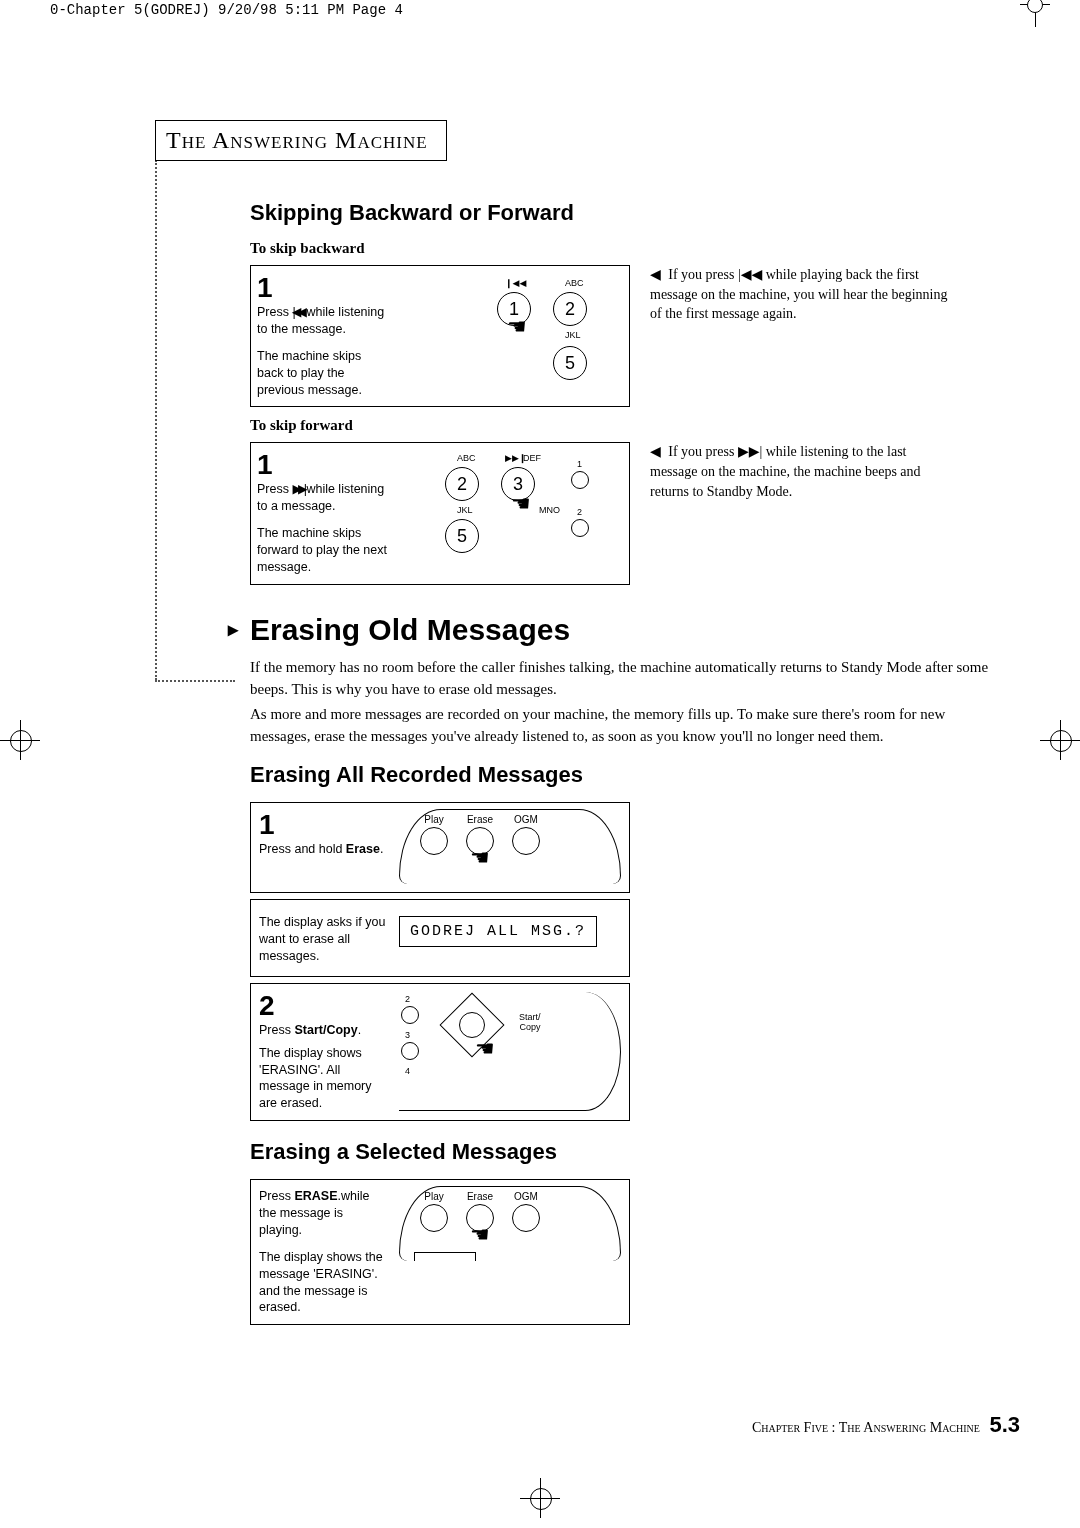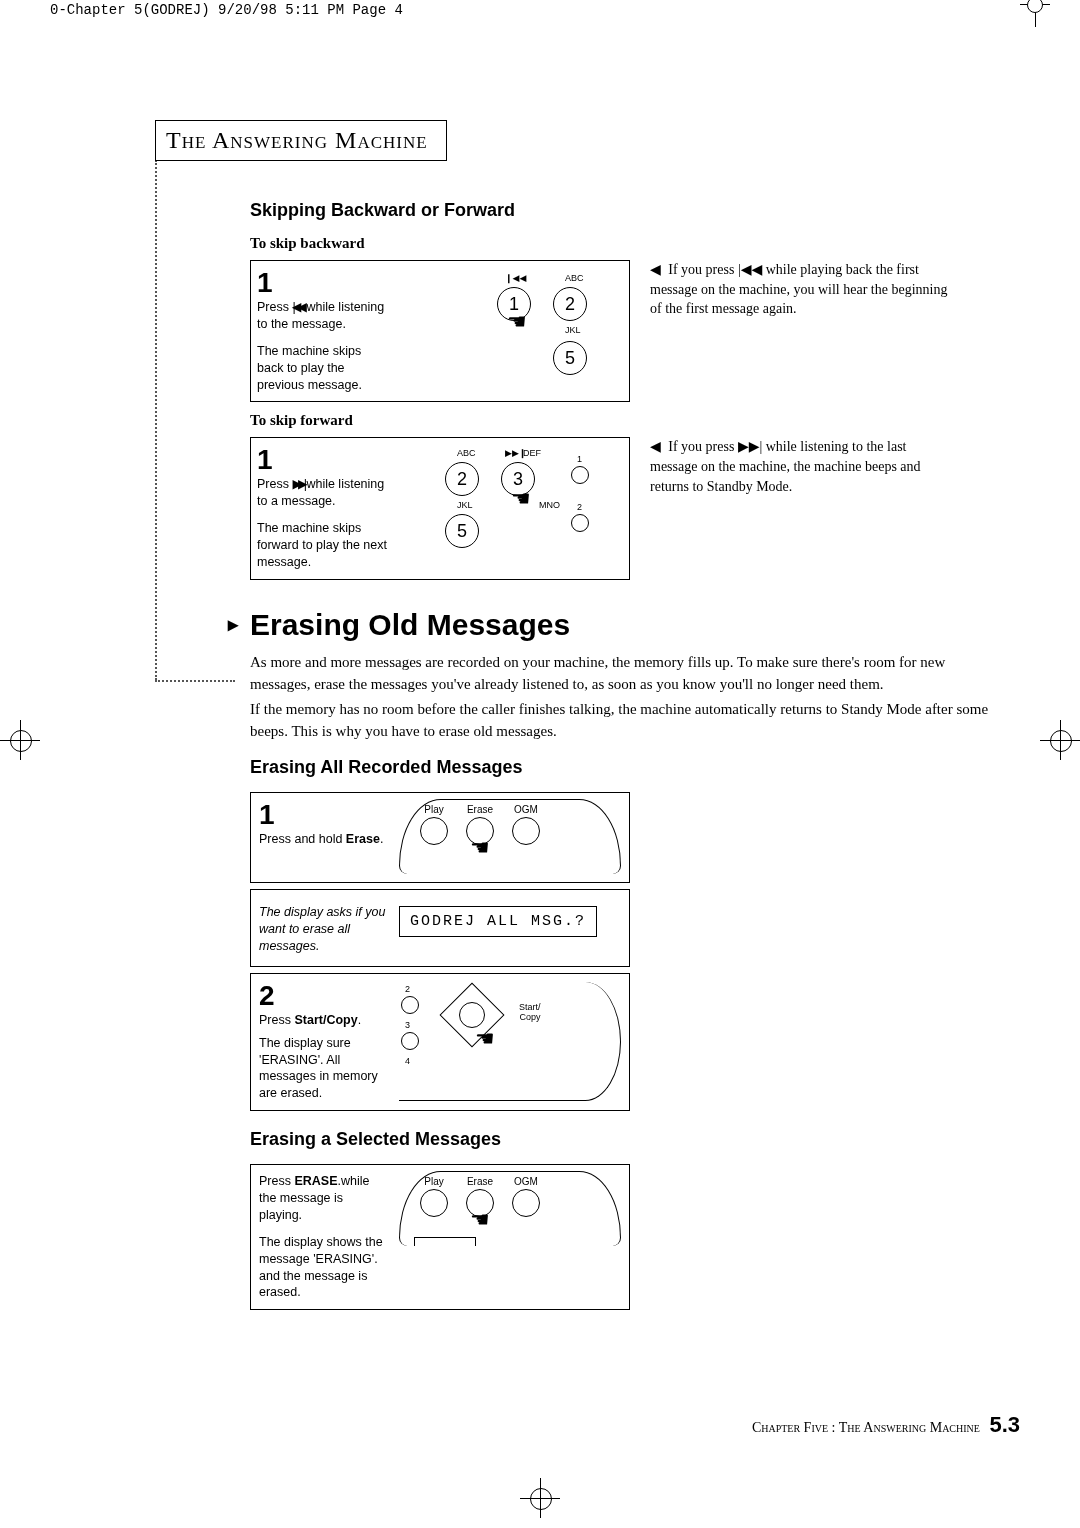--- a/index.html
+++ b/index.html
@@ -103,21 +103,21 @@
   
   .content{
     position:absolute;
     left:250px;
     top:200px;
     width:740px;
   }
   h3.subsection{
     font-family: Arial, Helvetica, sans-serif;
     font-weight:bold;
-    font-size:18px;
+    font-size:22px;
     margin:0 0 14px 0;
   }
   .stepset-label{
     font-weight:bold;
     font-size:15px;
     margin:6px 0 8px 0;
   }
   .step-row{
     display:flex;
     gap:0;
@@ -368,22 +368,22 @@
           </div>
         </div>
       </div>
       <div class="sidenote">
         <span class="arrow">◀</span>
         <span>If you press ▶▶| while listening to the last message on the machine, the machine beeps and returns to Standby Mode.</span>
       </div>
     </div>
 
     <h2 class="big">Erasing Old Messages</h2>
+    <p class="body-para">If the memory has no room before the caller finishes talking, the machine automatically returns to Standy Mode after some beeps. This is why you have to erase old messages.</p>
     <p class="body-para">As more and more messages are recorded on your machine, the memory fills up. To make sure there's room for new messages, erase the messages you've already listened to, as soon as you know you'll no longer need them.</p>
-    <p class="body-para">If the memory has no room before the caller finishes talking, the machine automatically returns to Standy Mode after some beeps. This is why you have to erase old messages.</p>
 
     <h3 class="subsection" style="margin-top:14px;">Erasing All Recorded Messages</h3>
 
     <div class="erase-box">
       <div class="erase-text">
         <div class="step-num">1</div>
         <span>Press and hold </span><b>Erase</b><span>.</span>
       </div>
       <div class="erase-illus">
         <div class="panel-outline">
@@ -400,32 +400,32 @@
                 <div class="btn-lbl">OGM</div>
                 <div class="btn"></div>
               </div>
           </div>
           <span class="hand" style="position:relative;left:60px;top:-10px;">☚</span>
         </div>
       </div>
     </div>
 
     <div class="erase-box">
-      <div class="erase-text" style="padding-top:6px;font-style:italic;">The display asks if you want to erase all messages.</div>
+      <div class="erase-text" style="padding-top:6px;">The display asks if you want to erase all messages.</div>
       <div class="erase-illus">
         <div class="lcd">GODREJ ALL MSG.?</div>
       </div>
     </div>
 
     <div class="erase-box" style="min-height:120px;">
       <div class="erase-text">
         <div class="step-num">2</div>
         <span>Press </span><b>Start/Copy</b><span>.</span>
         <div style="height:6px"></div>
-        <span>The display sure 'ERASING'. All messages in memory are erased.</span>
+        <span>The display shows 'ERASING'. All message in memory are erased.</span>
       </div>
       <div class="erase-illus">
         <div class="panel-outline2">
           <span class="key-label" style="left:6px;top:2px;">2</span>
           <div class="key" style="left:2px;top:14px;width:16px;height:16px;"></div>
           <span class="key-label" style="left:6px;top:38px;">3</span>
           <div class="key" style="left:2px;top:50px;width:16px;height:16px;"></div>
           <span class="key-label" style="left:6px;top:74px;">4</span>
           <div style="position:absolute;left:50px;top:10px;width:44px;height:44px;border:1.5px solid #000;transform:rotate(45deg);">
           </div>

